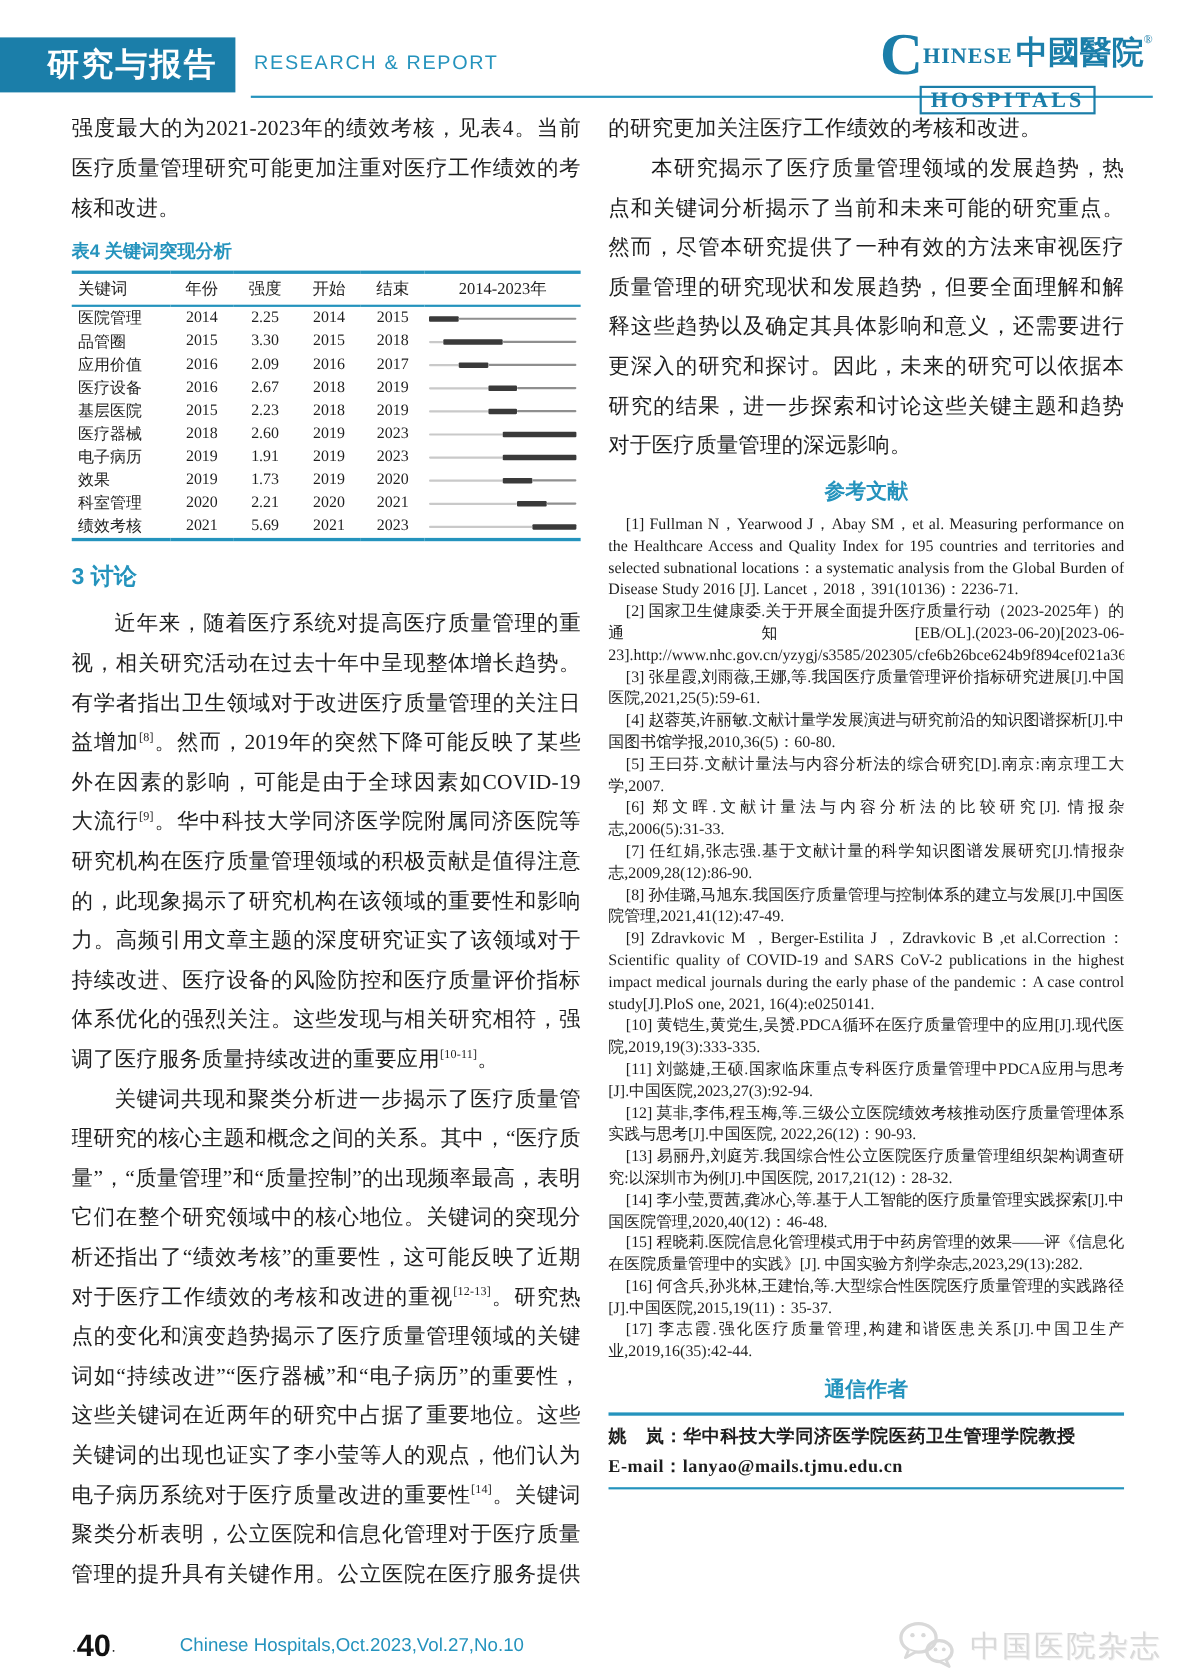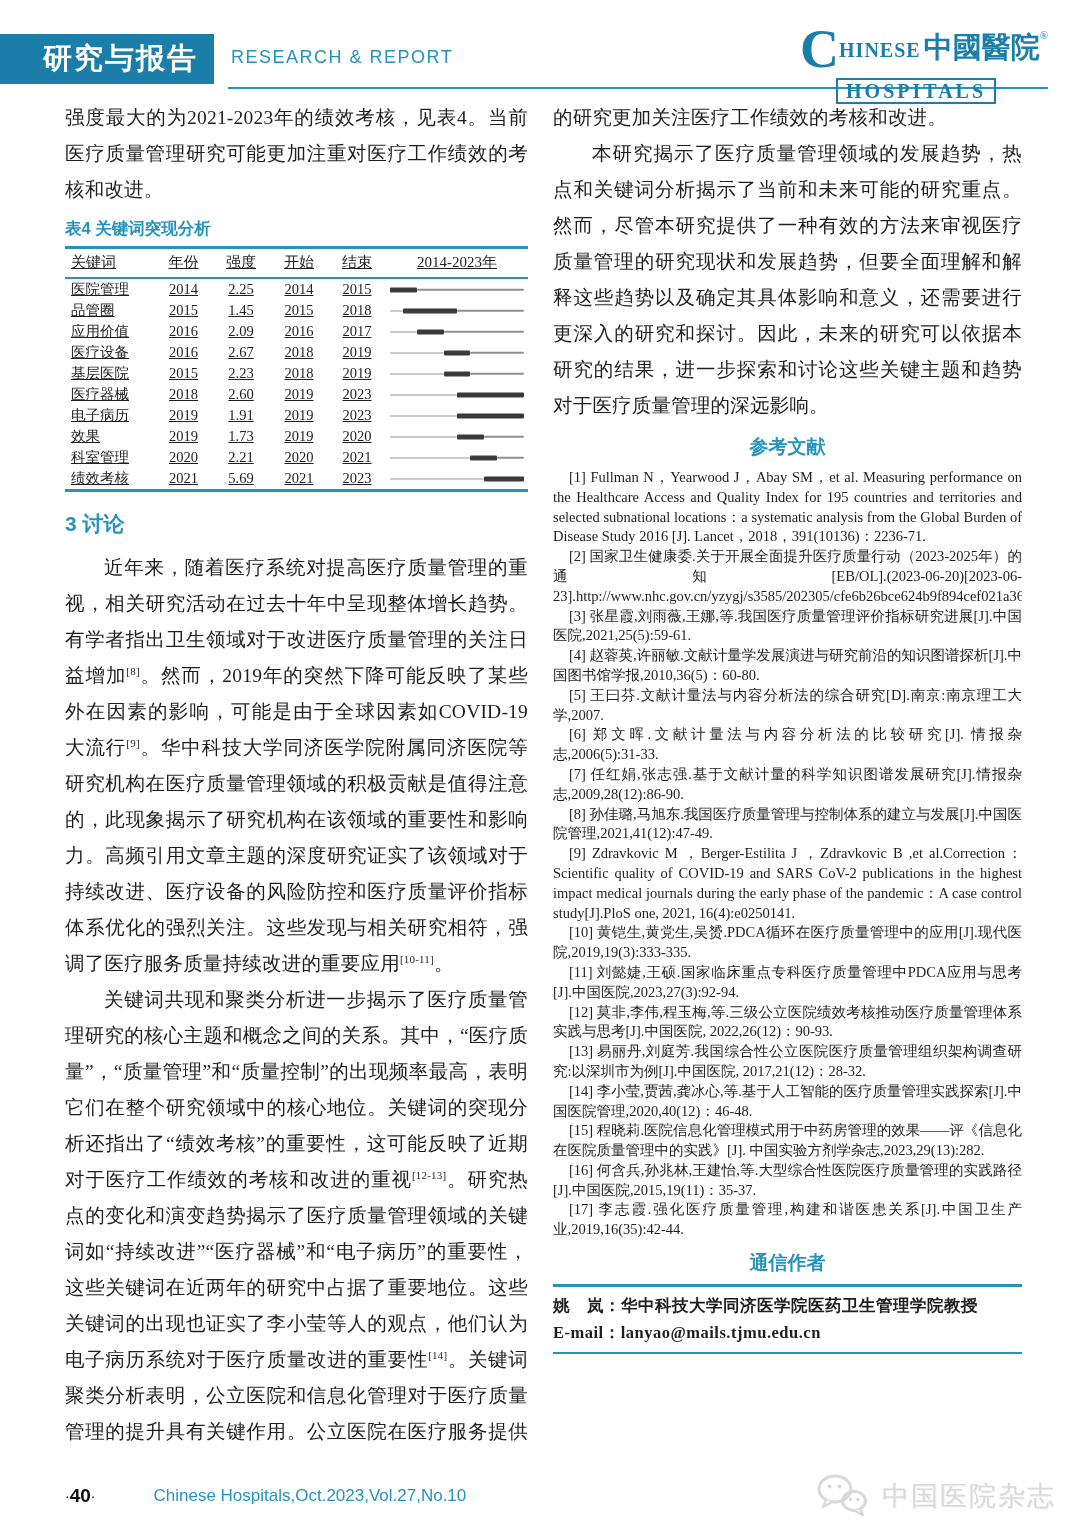--- a/index.html
+++ b/index.html
@@ -28,21 +28,21 @@
   .col.left{width:463px;}
   .col.right{width:469px;margin-left:25px;}
 
   .body-text{margin:0;font-size:19.5px;line-height:36px;text-align:justify;letter-spacing:0.2px;}
   .indent{text-indent:2em;}
   sup{font-size:11px;line-height:0;}
 
   .tbl-caption{color:var(--accent);font-weight:700;font-size:16.5px;margin:10px 0 6px;
                font-family:"Liberation Sans",sans-serif;}
   table.tbl{width:100%;border-collapse:collapse;border-top:3px solid var(--accent);
-            border-bottom:3px solid var(--accent);font-size:14.5px;text-decoration:underline;}
+            border-bottom:3px solid var(--accent);font-size:14.5px;}
   table.tbl th{font-weight:400;font-size:15px;border-bottom:2px solid var(--accent);padding:4px 0 5px;}
   table.tbl th.kw,table.tbl td.kw{text-align:left;padding-left:6px;}
   table.tbl td{text-align:center;padding:1px 0;height:18px;}
   td.barcell{padding:0 2px;}
   .bar{position:relative;height:16px;margin:0 4px;}
   .seg{position:absolute;top:50%;transform:translateY(-50%);display:block;border-radius:1px;}
   .seg.lead{height:2px;background:var(--bar-light);}
   .seg.burst{height:5px;background:var(--bar-dark);}
   .seg.tail{height:2.5px;background:var(--bar-mid);}
 
@@ -53,21 +53,21 @@
 
   .ref{margin:0;font-size:14.5px;line-height:19.8px;text-align:justify;text-indent:1.1em;}
 
   .rule{height:2.5px;background:var(--accent);margin:8px 0;}
   .author-line{margin:5px 0;font-size:16.5px;font-weight:700;letter-spacing:0.5px;}
   .received{margin:10px 24px 0 0;text-align:right;font-weight:700;font-size:16px;}
 
   
   footer{position:absolute;left:65px;right:50px;top:1474px;display:flex;align-items:center;}
   .pageno{font-size:14px;color:#111;}
-  .pageno b{font-size:19px;font-family:"Liberation Sans",sans-serif;text-align:right;}
+  .pageno b{font-size:28px;font-family:"Liberation Sans",sans-serif;text-align:right;}
   .journal-line{color:var(--accent);font-family:"Liberation Sans",sans-serif;font-size:17px;margin-left:58px;}
   .watermark{margin-left:auto;display:flex;align-items:center;gap:14px;color:var(--watermark);
              font-size:27px;font-family:"Liberation Sans",sans-serif;letter-spacing:2px;
              text-shadow:1px 1px 0 #f2f2f2;}
 </style>
 </head>
 <body>
 
 <div class="page">
 
@@ -115,21 +115,21 @@
               <td class="barcell">
                 <div class="bar">
                   <span class="seg burst" style="left: 0%; width: 20%;"></span>
                   <span class="seg tail" style="left: 20%; width: 80%;"></span>
                 </div>
               </td>
             </tr>
             <tr>
               <td class="kw">品管圈</td>
               <td>2015</td>
-              <td>1.45</td>
+              <td>3.30</td>
               <td>2015</td>
               <td>2018</td>
               <td class="barcell">
                 <div class="bar">
                   <span class="seg lead" style="left: 0%; width: 10%;"></span>
                   <span class="seg burst" style="left: 10%; width: 40%;"></span>
                   <span class="seg tail" style="left: 50%; width: 50%;"></span>
                 </div>
               </td>
             </tr>

